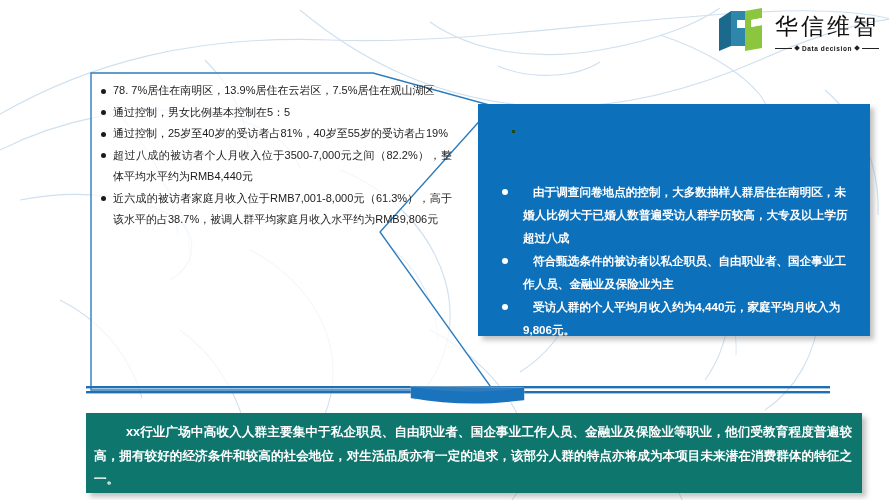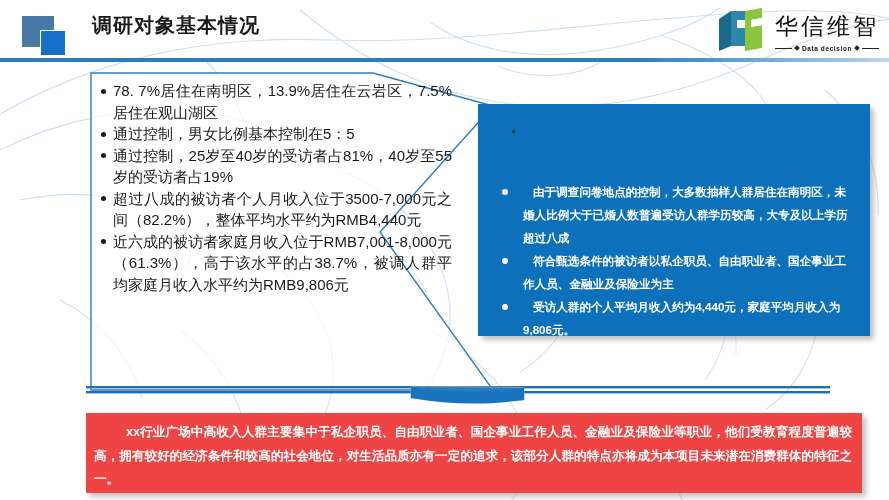--- a/index.html
+++ b/index.html
@@ -109,21 +109,21 @@
   #left-callout svg { position: absolute; inset: 0; }
   #left-list {
     position: absolute;
     left: 10px; top: 8px;
     width: 352px;
     list-style: none;
   }
   #left-list li {
     position: relative;
     padding-left: 13px;
-    font-size: 15px;
+    font-size: 11px;
     line-height: 21.5px;
     color: #1b1b1b;
     margin-bottom: 0;
     text-align: justify;
   }
   #left-list li::before {
     content: "";
     position: absolute;
     left: 1px; top: 8.5px;
     width: 5px; height: 5px;
@@ -171,21 +171,21 @@
     left: 0; top: 386px;
     width: 889px; height: 24px;
     z-index: 3;
   }
 
   
   #bottom-box {
     position: absolute;
     left: 86px; top: 413px;
     width: 776px; height: 80px;
-    background: #ef4444;
+    background: #0f766e;
     box-shadow: 4px 4px 5px rgba(120,120,120,.45);
     z-index: 3;
     padding: 8px 10px 0 8px;
   }
   #bottom-text {
     font-size: 12.6px;
     line-height: 23.5px;
     font-weight: bold;
     color: #ffffff;
     text-indent: 32px;
@@ -220,26 +220,20 @@
       <path d="M 205 60 C 235 90, 250 125, 248 160"></path>
     </g>
     <g fill="none" stroke="#dce9f4" stroke-width="1">
       <path d="M 560 180 C 600 200, 625 240, 620 285"></path>
       <path d="M 380 240 C 415 262, 436 300, 438 340"></path>
       <path d="M 690 250 C 720 275, 738 315, 736 355"></path>
       <path d="M 150 170 C 178 195, 192 230, 190 265"></path>
     </g>
   </svg>
 
-  <div id="header">
-    <div id="sq-back"></div>
-    <div id="sq-front"></div>
-    <div id="page-title">调研对象基本情况</div>
-    <div id="header-rule"></div>
-  </div>
 
   <div id="logo">
     <svg id="logo-mark" viewBox="0 0 56 48">
       <polygon points="4,13 16,5 16,40 4,45" fill="#1b6a8e"></polygon>
       <polygon points="16,5 30,5 30,14 22,14 22,22 30,22 30,40 16,40" fill="#2e86ab"></polygon>
       <polygon points="30,5 47,2 47,12 36,14 36,21 47,19 47,42 30,45" fill="#8cc63f"></polygon>
       <polygon points="22,14 30,14 30,22 22,22" fill="#ffffff"></polygon>
       <polygon points="36,14 47,12 47,19 36,21" fill="#ffffff"></polygon>
     </svg>
     <div id="logo-text">

